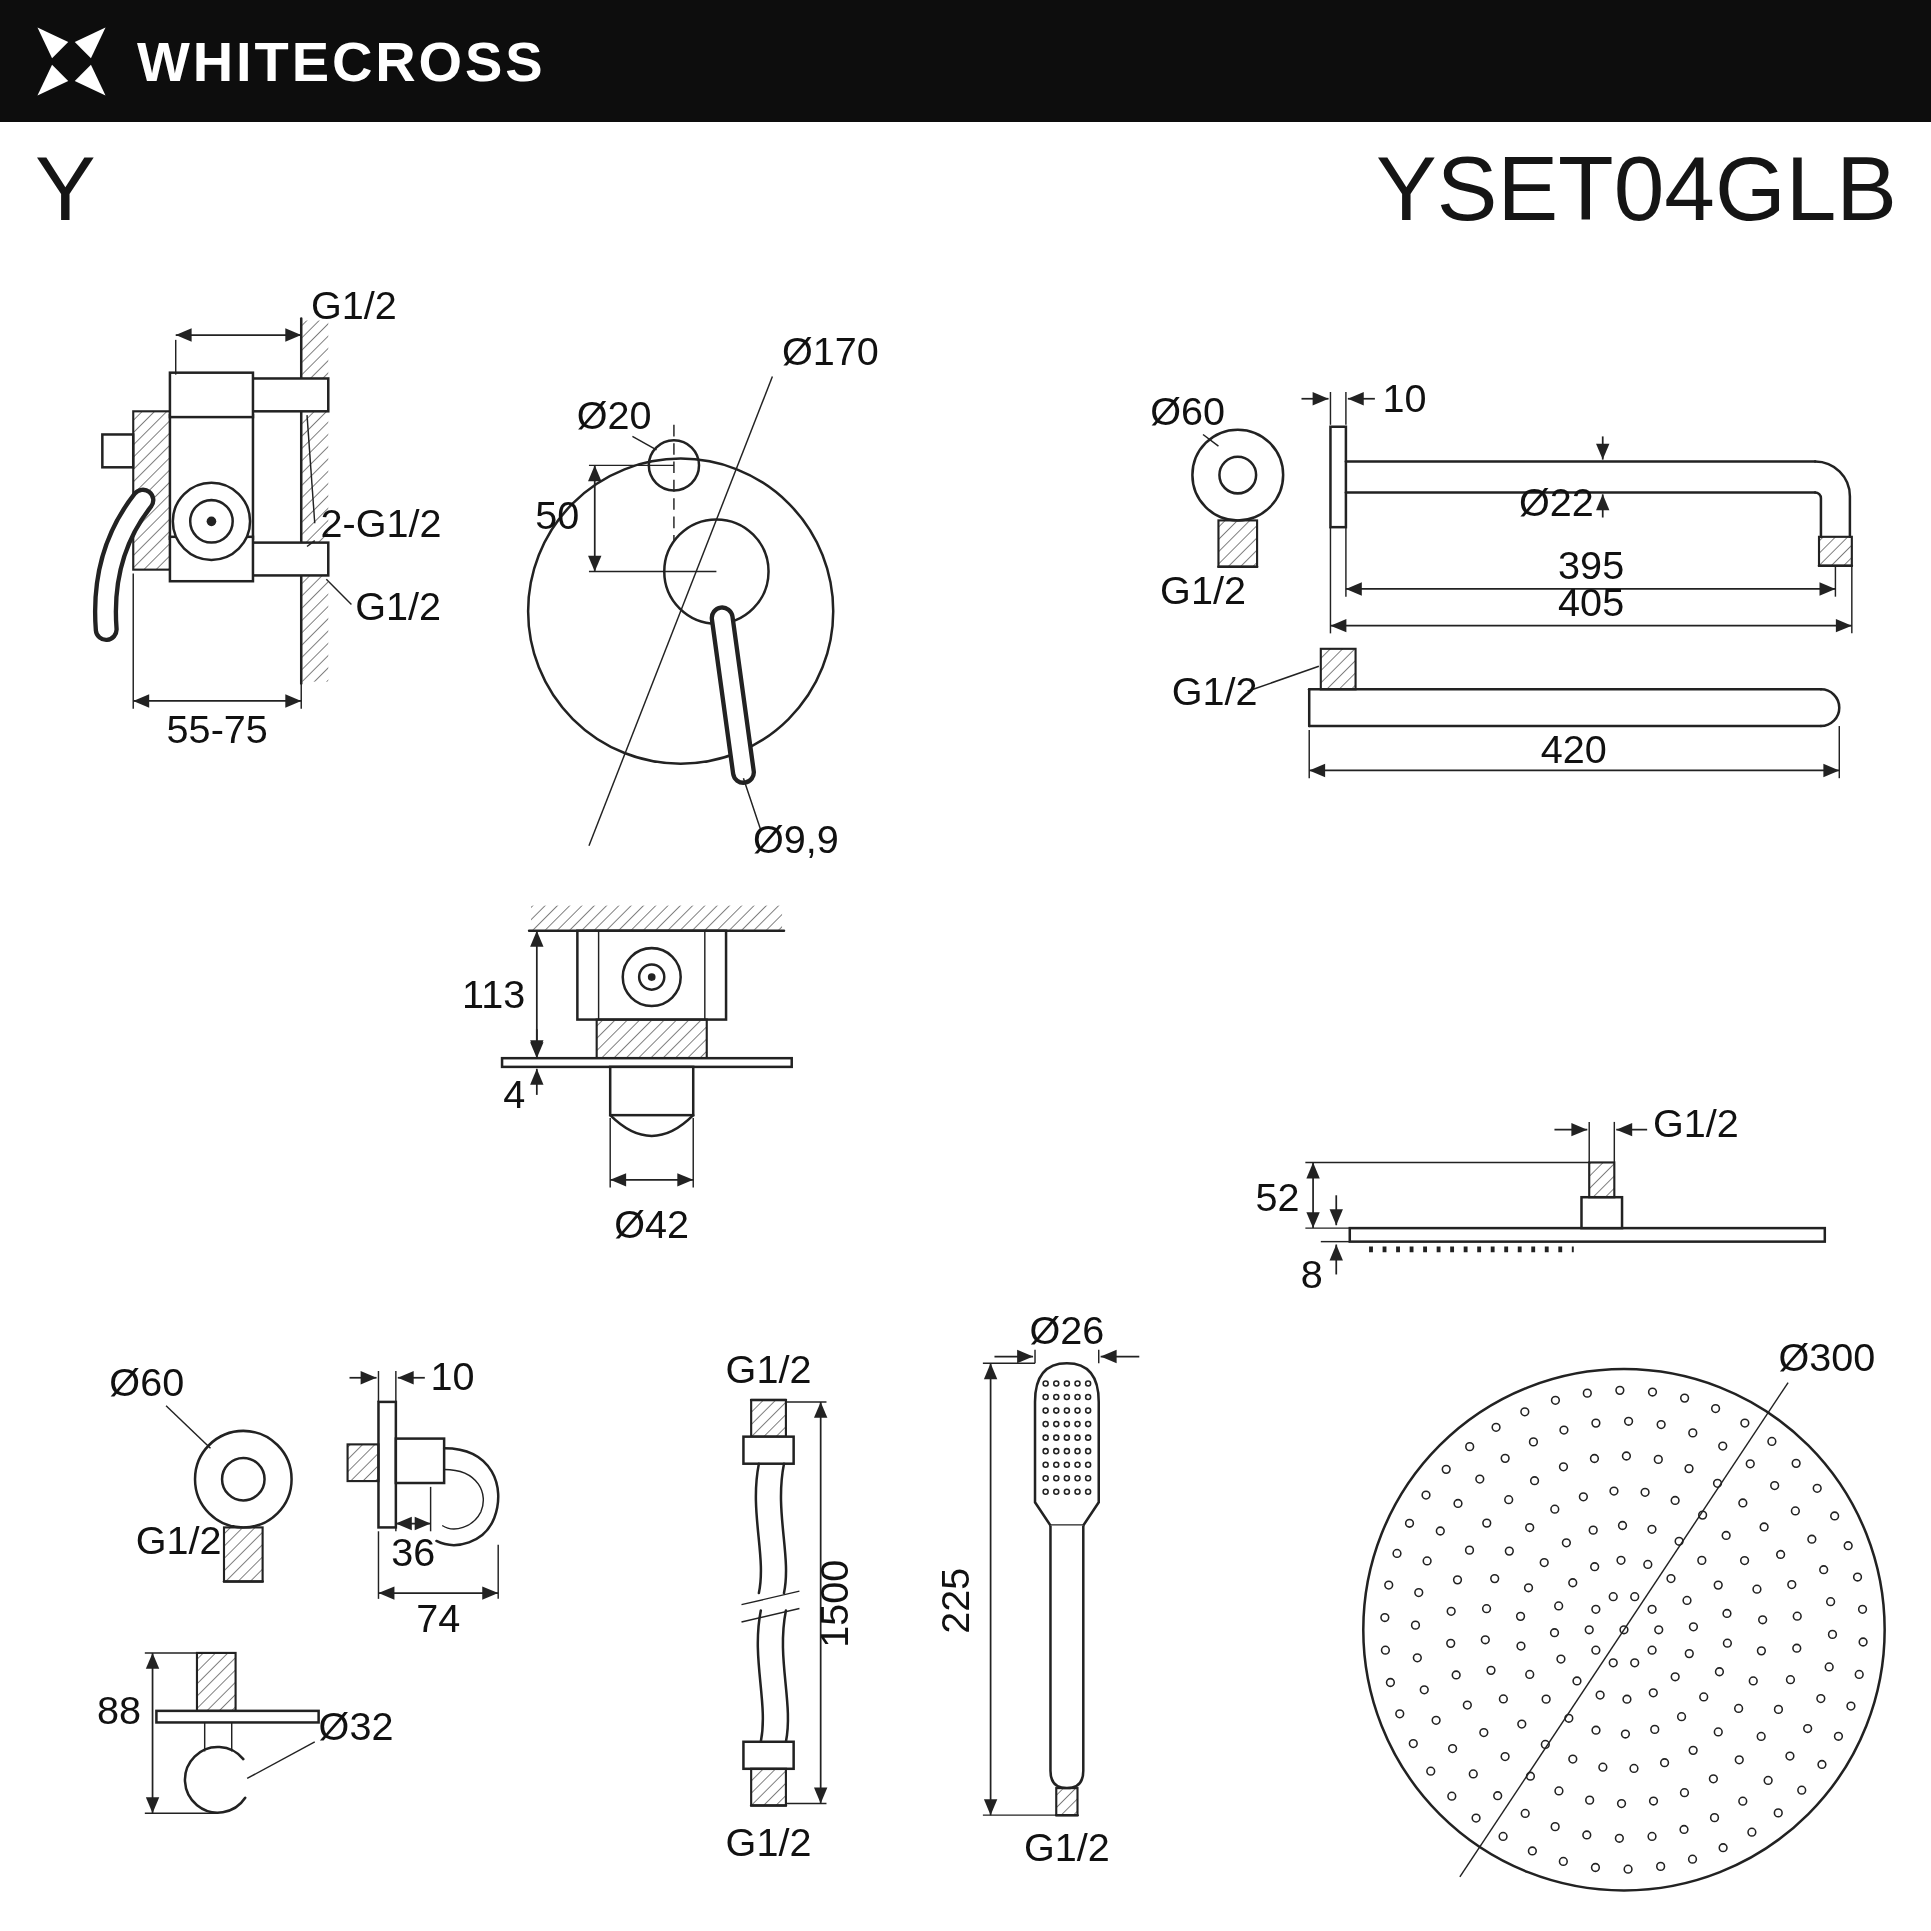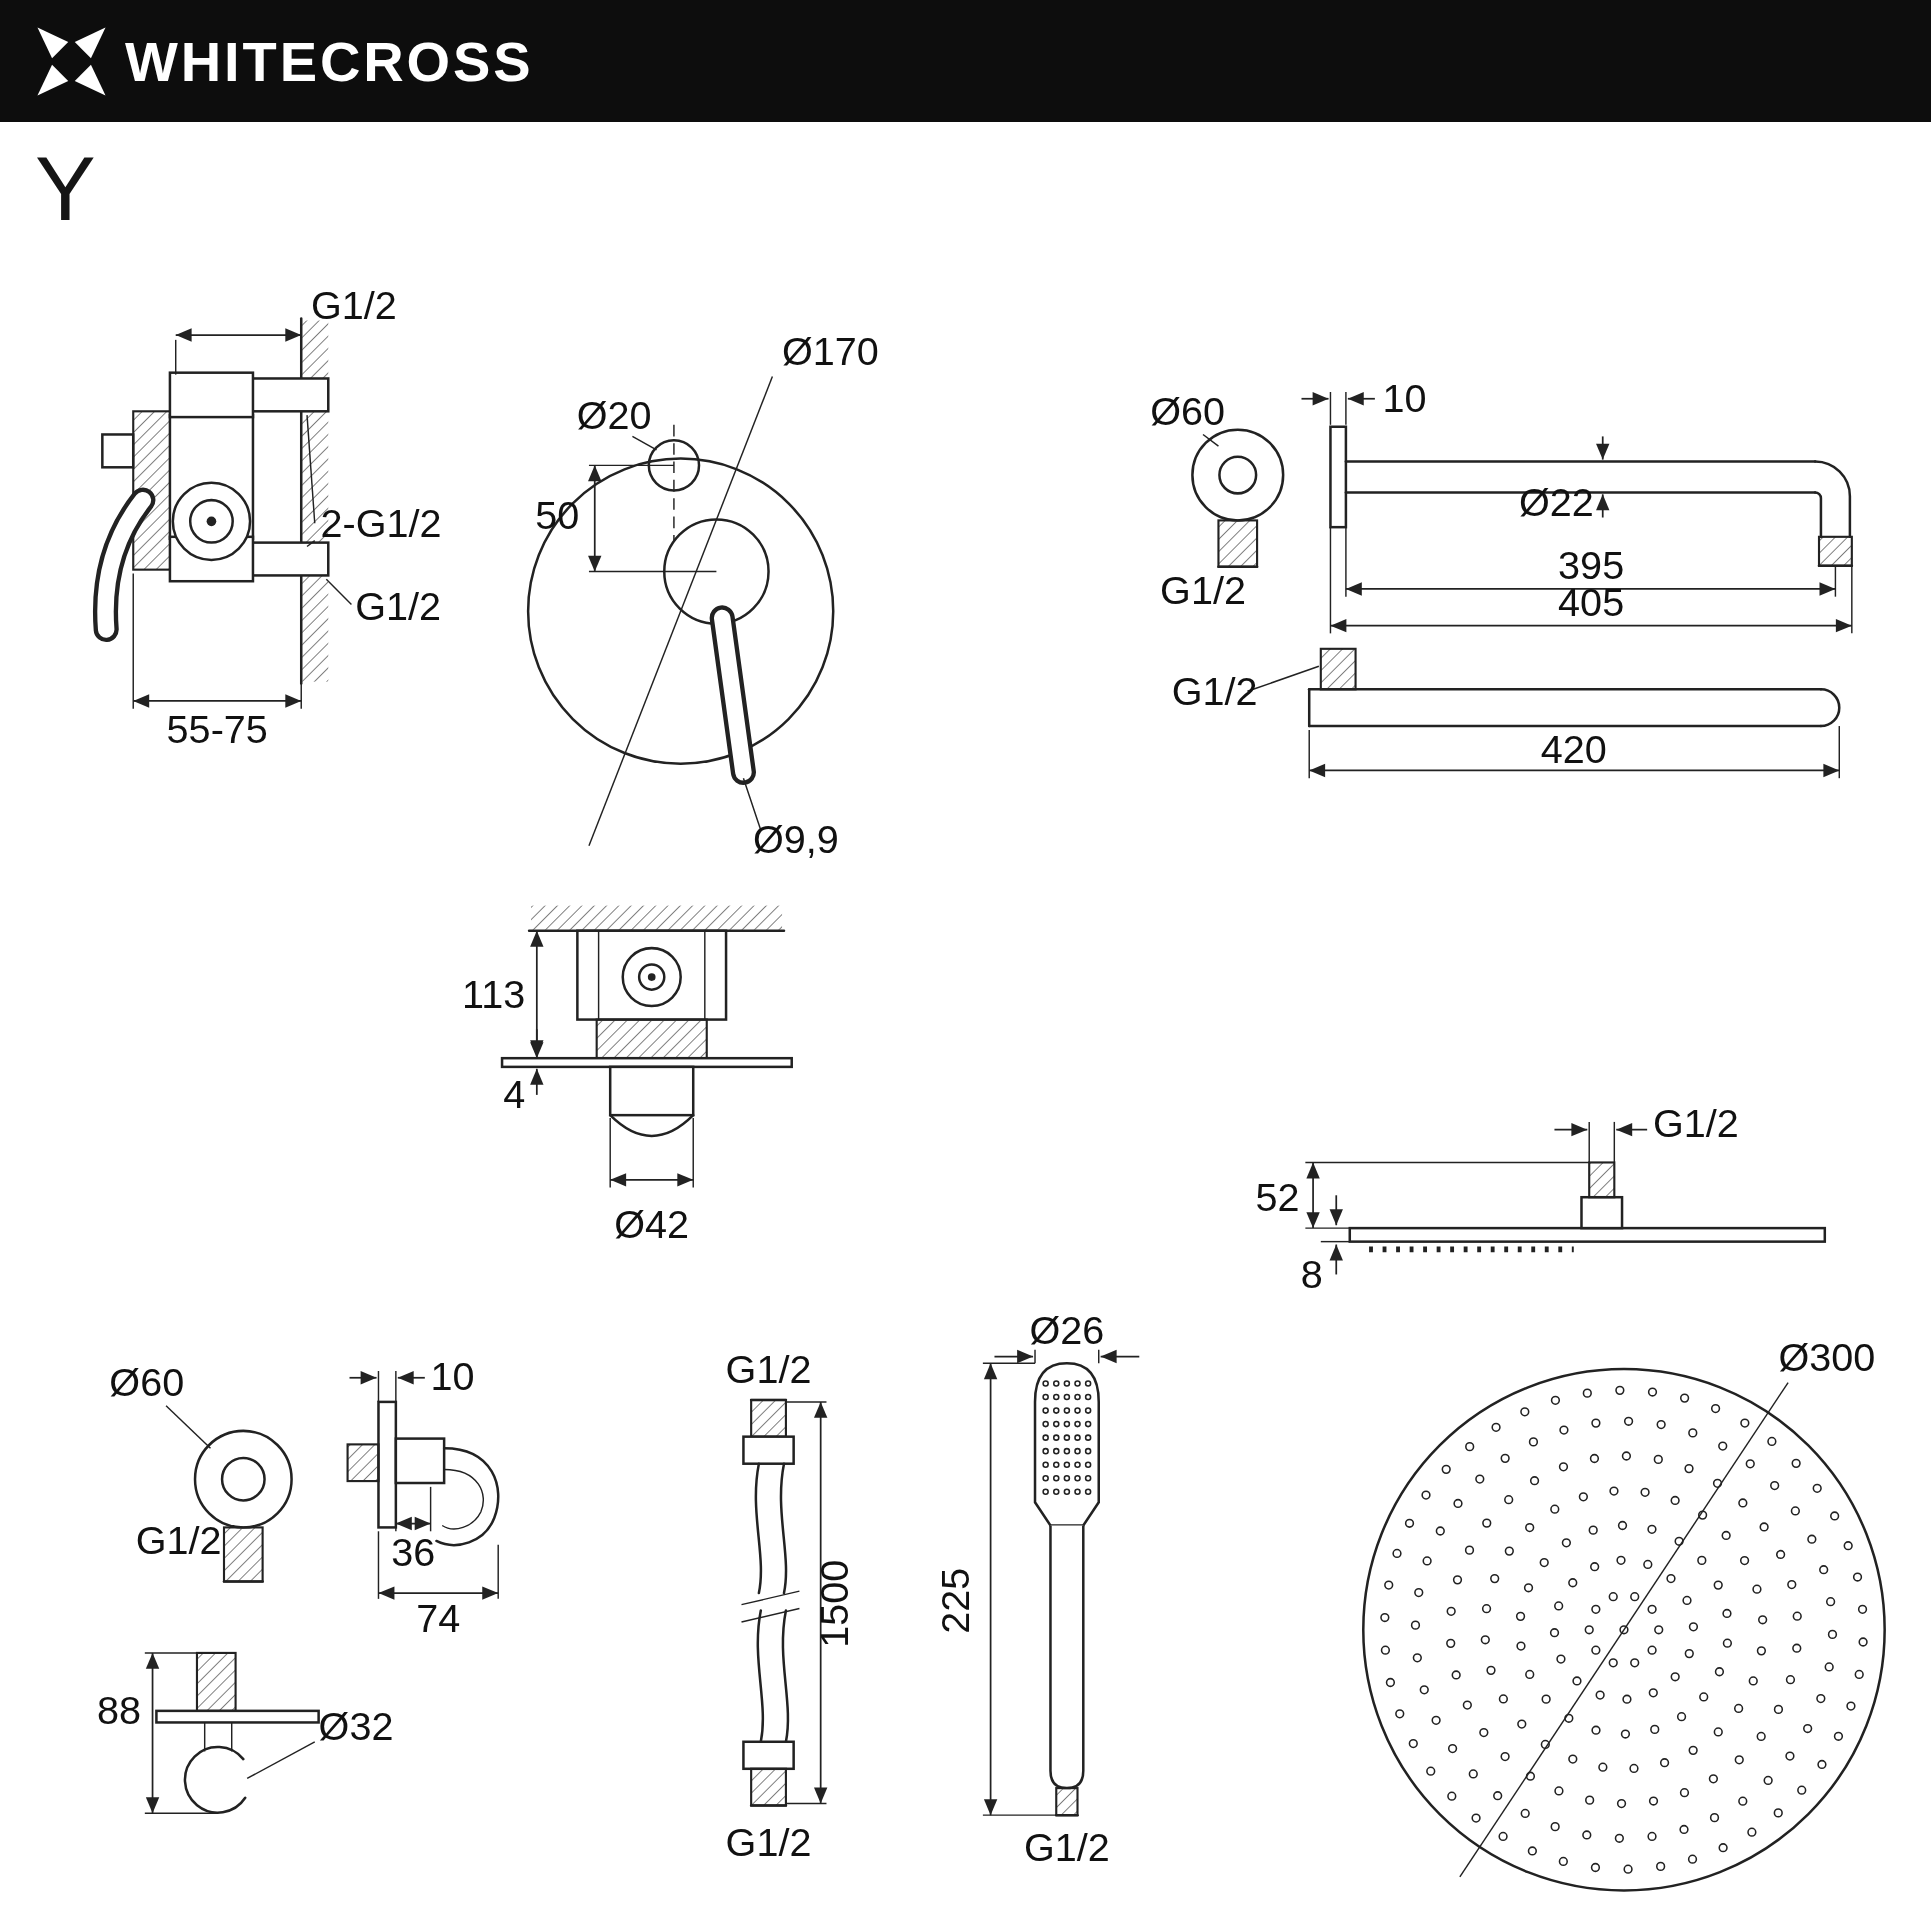--- a/index.html
+++ b/index.html
@@ -1,18 +1,18 @@
 <!DOCTYPE html>
 <html><head>
 <meta charset="utf-8">
 <style>
   *{box-sizing:border-box}
   html,body{margin:0;padding:0}
   body{width:1931px;height:1931px;background:#fff;position:relative;font-family:"Liberation Sans",sans-serif;overflow:hidden}
-  .header{position:absolute;top:0;left:0;width:1931px;height:122px;background:#0d0d0d;display:flex;align-items:center;gap:13px;padding-left:31px}
+  .header{position:absolute;top:0;left:0;width:1931px;height:122px;background:#0d0d0d;display:flex;align-items:center;gap:25px;padding-left:31px}
   .brand{color:#fff;font-size:56px;font-weight:bold;letter-spacing:2.9px}
   .titlerow{position:absolute;top:143px;left:35px;width:1862px;display:flex;justify-content:space-between;align-items:flex-start}
   .title{font-size:91px;color:#151515;line-height:1}
   svg.sheet{position:absolute;top:0;left:0}
   .ln{fill:none;stroke:#222;stroke-width:2.6;stroke-linecap:round;stroke-linejoin:round}
   .lnw{fill:#fff;stroke:#222;stroke-width:2.6}
   .lnh{stroke:#222;stroke-width:2.2}
   .thin{fill:none;stroke:#222;stroke-width:1.5}
   .dash{fill:none;stroke:#222;stroke-width:1.5;stroke-dasharray:12 7}
   .dim{fill:none;stroke:#222;stroke-width:1.8}
@@ -33,20 +33,21 @@
       <polygon points="92,8 74,46 54,26"></polygon>
       <polygon points="92,92 54,74 74,54"></polygon>
       <polygon points="8,92 26,54 46,74"></polygon>
     </g>
   </svg>
   <span class="brand">WHITECROSS</span>
 </div>
 
 <div class="titlerow">
   <span class="title">Y</span>
+  <span class="title">YSET04GLB</span>
 </div>
 
 <svg class="sheet" width="1931" height="1931" viewBox="0 0 2000 2000">
   <defs>
     <pattern id="hatch" width="9" height="9" patternUnits="userSpaceOnUse" patternTransform="rotate(45)">
       <line x1="0" y1="0" x2="0" y2="9" stroke="#444" stroke-width="1.4"></line>
     </pattern>
     <marker id="arr" viewBox="0 0 12 12" refX="11" refY="6" markerWidth="11" markerHeight="11" orient="auto-start-reverse">
       <path d="M1,1.8 L11,6 L1,10.2 Z" fill="#222"></path>
     </marker>

